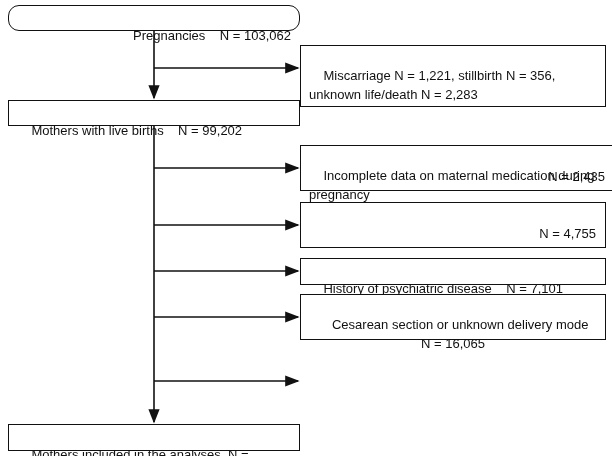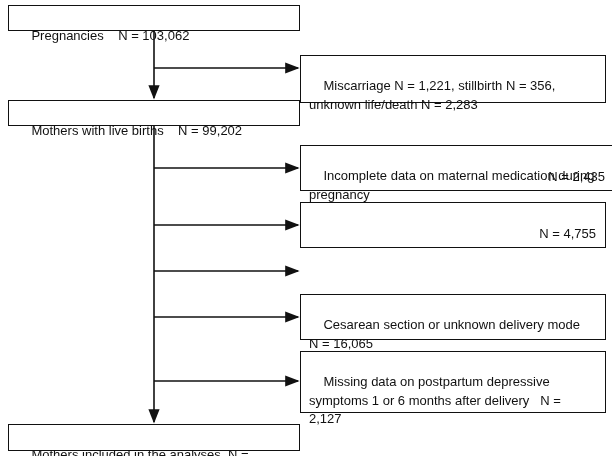--- a/index.html
+++ b/index.html
@@ -20,21 +20,22 @@
     box-sizing: border-box;
     border: 1.6px solid #111111;
     background: #ffffff;
     color: #111111;
     font-size: 13px;
     line-height: 1.42;
     padding: 3px 8px;
     white-space: pre-wrap;
   }
   .box.centered {
-    text-align: left;
+    text-align: right;
+    border-radius: 11px;
   }
   .n-right {
     position: absolute;
     right: 9px;
     bottom: 4px;
     white-space: pre;
     text-align: right;
   }
   #arrows {
     position: absolute;
@@ -73,40 +74,38 @@
   </div>
 
   <div class="box" style="left:8px; top:100px; width:292px; height:26px;">
     <span>Mothers with live births    N = 99,202</span>
   </div>
 
   <div class="box" style="left:8px; top:424px; width:292px; height:27px;">
     <span>Mothers included in the analyses  N = 65,272</span>
   </div>
 
-  <div class="box" style="left:300px; top:55px; width:306px; height:48px;">
+  <div class="box" style="left:300px; top:45px; width:306px; height:62px;">
     <span>Miscarriage N = 1,221, stillbirth N = 356,
 unknown life/death N = 2,283</span>
   </div>
 
   <div class="box" style="left:300px; top:145px; width:315px; height:46px;">
     <span>Incomplete data on maternal medication during
 pregnancy</span>
     <span class="n-right">N = 2,435</span>
   </div>
 
   <div class="box" style="left:300px; top:202px; width:306px; height:46px;">
     <span class="n-right">N = 4,755</span>
   </div>
 
+  <div class="box" style="left:300px; top:258px; width:306px; height:27px;">
+    <span>History of psychiatric disease    N = 7,101</span>
+  </div>
 
-  <div class="box" style="left:300px; top:294px; width:306px; height:46px;">
+  <div class="box" style="left:300px; top:294px; width:306px; height:46px;text-align:center;">
     <span>Cesarean section or unknown delivery mode
 N = 16,065</span>
   </div>
 
-  <div class="box" style="left:300px; top:351px; width:306px; height:62px;">
-    <span>Missing data on postpartum depressive
-symptoms 1 or 6 months after delivery   N =
-2,127</span>
-  </div>
 
 </div>
 
 </body></html>

